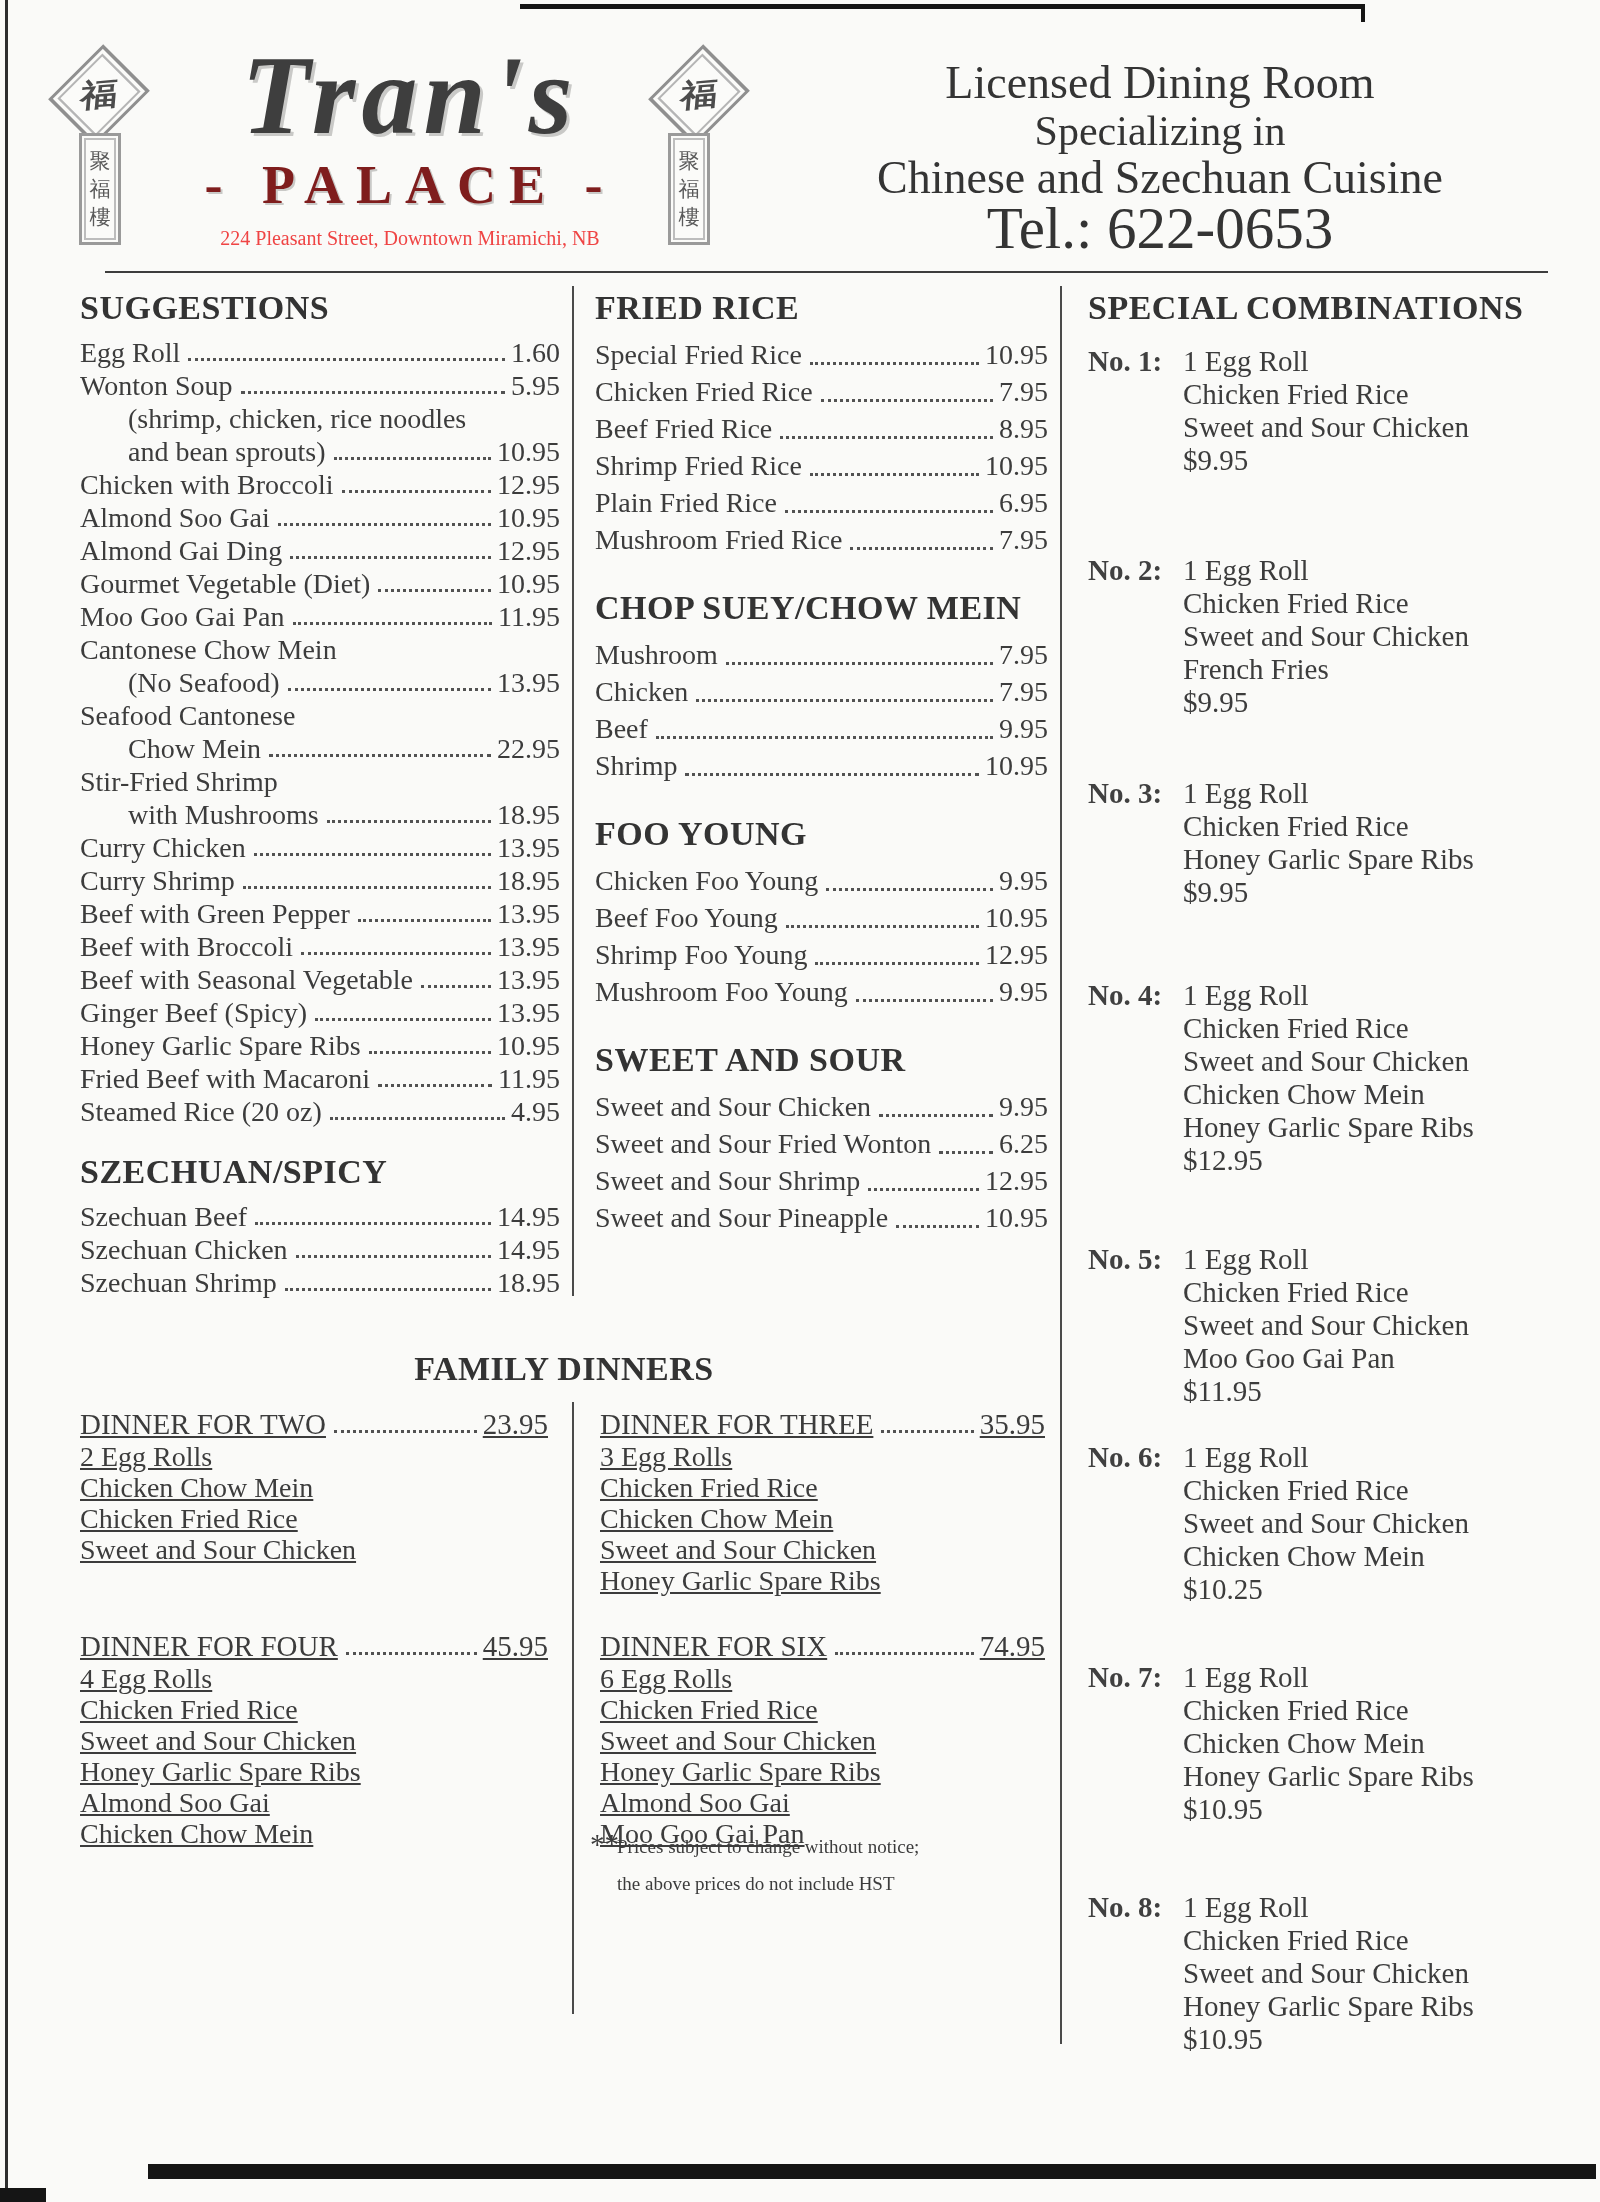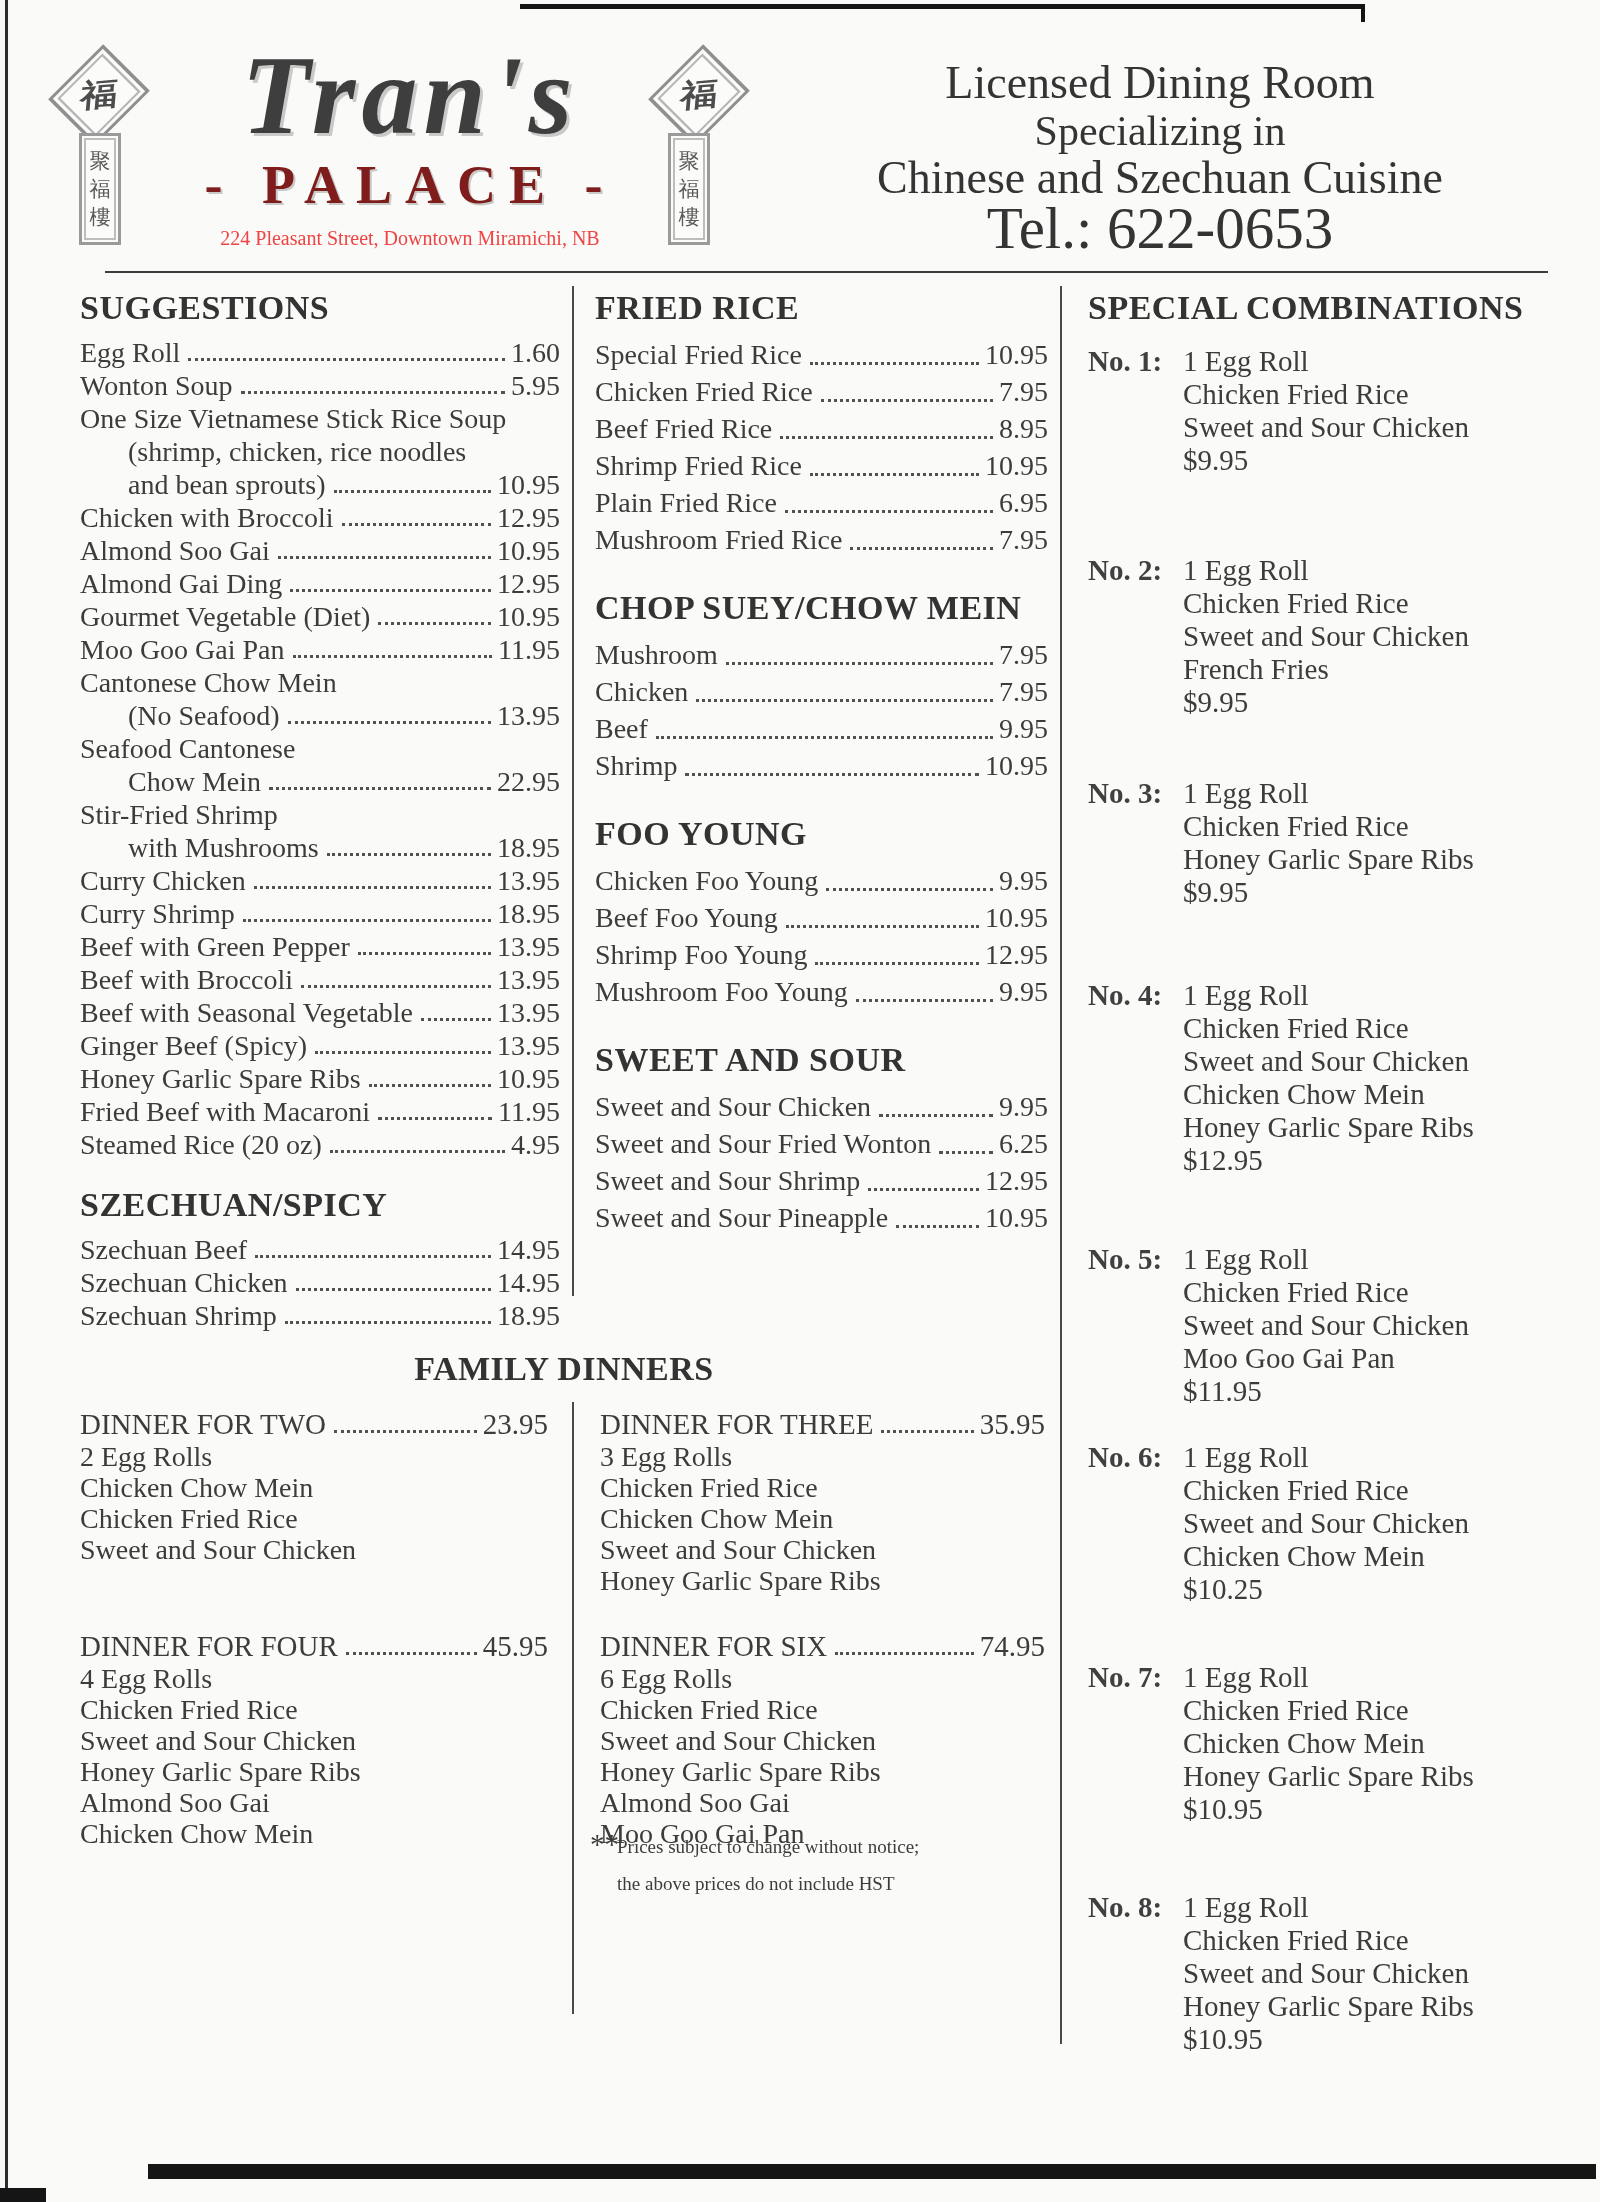--- a/index.html
+++ b/index.html
@@ -55,21 +55,21 @@
   .price { white-space:nowrap; }
   .col1 .menu-section + .menu-section { margin-top:24px; }
   .col2 .menu-section + .menu-section { margin-top:30px; }
   
   .combo { position:absolute; width:470px; font-size:29px; line-height:33px; }
   .combo-label { position:absolute; left:0; top:0; font-weight:bold; color:#404040; }
   .combo-body { margin-left:95px; }
   
   .family { position:absolute; left:80px; top:1350px; width:968px; height:560px; }
   .family-title { text-align:center; font-size:34px; font-weight:bold; color:#333; letter-spacing:0.5px; }
-  .dinner { position:absolute; font-size:29px; line-height:31px; }
+  .dinner { position:absolute; font-size:29px; line-height:31px;text-decoration:underline; }
   .dinner .row { font-size:29px; line-height:33px; }
   .footnote-star { position:absolute; left:510px; top:478px; font-size:29px; }
   .footnote { position:absolute; left:537px; top:478px; width:440px; font-size:19px; line-height:37px; }
 </style>
 </head>
 <body>
 
 <div class="page">
 
   <div class="art" style="left:520px; top:4px; width:845px; height:5px;"></div>
@@ -120,21 +120,20 @@
           <div class="row">
             <span class="nm">Egg Roll</span>
             <span class="leader"></span>
             <span class="price">1.60</span>
           </div>
           <div class="row">
             <span class="nm">Wonton Soup</span>
             <span class="leader"></span>
             <span class="price">5.95</span>
           </div>
-          <div class="line">One Size Vietnamese Stick  Rice Soup</div>
           <div class="line ind">(shrimp, chicken, rice noodles</div>
           <div class="row">
             <span class="nm ind">and bean sprouts)</span>
             <span class="leader"></span>
             <span class="price">10.95</span>
           </div>
           <div class="row">
             <span class="nm">Chicken with Broccoli</span>
             <span class="leader"></span>
             <span class="price">12.95</span>

